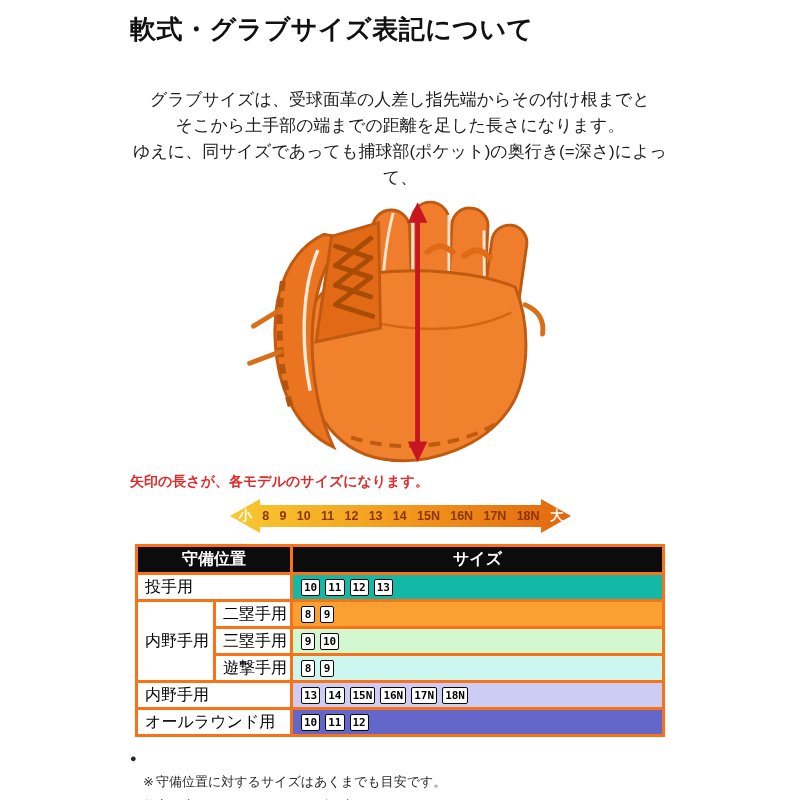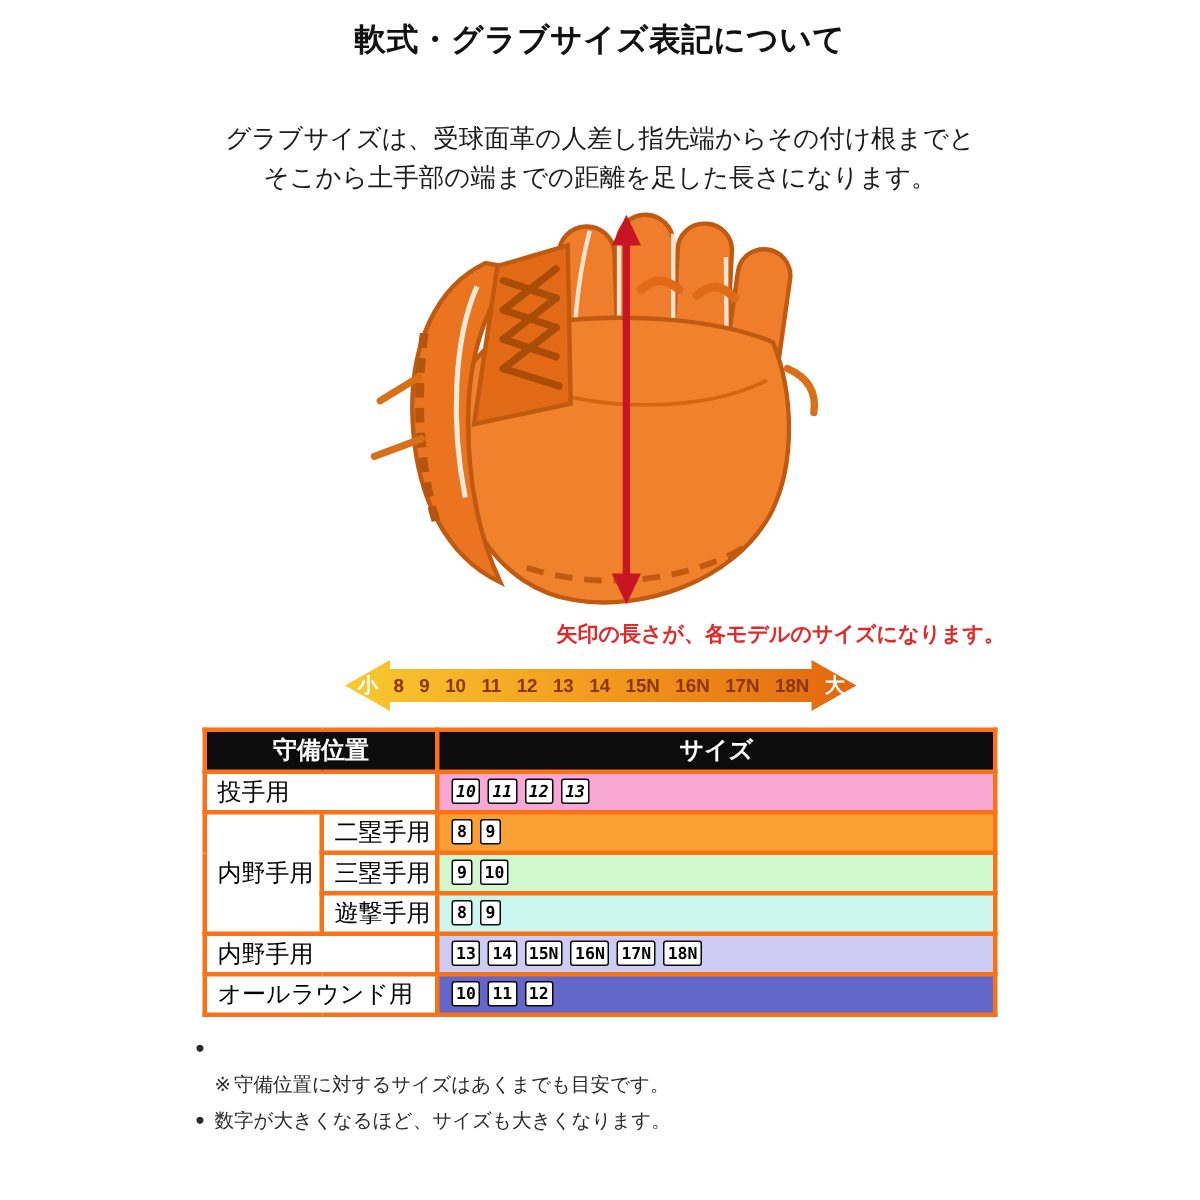--- a/index.html
+++ b/index.html
@@ -4,28 +4,28 @@
 <style>
   * { margin:0; padding:0; box-sizing:border-box; }
   body { background:#fff; }
   .page {
     width:800px; height:800px; background:#ffffff; overflow:hidden;
     font-family:"Liberation Sans","DejaVu Sans",sans-serif; color:#1a1a1a;
   }
   .content { width:540px; margin:0 auto; padding-top:12px; }
 
   .title {
-    font-size:21px; font-weight:bold; text-align:center; color:#111;
+    font-size:26px; font-weight:bold; color:#111;
     letter-spacing:0.5px; margin-bottom:8px;
   }
   .intro { text-align:center; font-size:17px; line-height:26px; color:#1c1c1c; font-weight:500;margin-top:40px; }
 
   .figure { position:relative; height:276px; margin-top:4px; display:flex; justify-content:center; }
 
-  .caption { text-align:right; color:#e02a2a; font-weight:bold; font-size:14px; margin-top:2px; }
+  .caption { text-align:left; color:#e02a2a; font-weight:bold; font-size:14px; margin-top:2px; }
 
   .scale { position:relative; width:345px; height:38px; margin:6px auto 0; }
   .scale svg { position:absolute; left:0; top:0; }
   .scale-labels {
     position:absolute; left:0; top:0; width:345px; height:38px;
     display:flex; align-items:center; justify-content:space-between;
     padding:0 9px 0 11px; font-weight:bold;
   }
   .scale-labels .num { color:#8b3500; font-size:12.5px; }
   .scale-labels .end { color:#ffffff; font-size:13.5px; }
@@ -58,20 +58,21 @@
 <body>
 
 <div class="page">
   <div class="content">
 
     <div class="title">軟式・グラブサイズ表記について</div>
 
     <div class="intro">
       <div>グラブサイズは、受球面革の人差し指先端からその付け根までと</div>
       <div>そこから土手部の端までの距離を足した長さになります。</div>
+      <div>ゆえに、同サイズであっても捕球部(ポケット)の奥行き(=深さ)によって、</div>
     </div>
 
     <div class="figure">
       <svg viewBox="0 0 340 282" width="332" height="276">
 
         <g stroke="#c05a10" stroke-width="3" fill="#ef7d2b">
           <rect x="256" y="30" width="36" height="150" rx="18" transform="rotate(8 274 105)"></rect>
           <rect x="220" y="13" width="37" height="155" rx="18" transform="rotate(3 238 90)"></rect>
           <rect x="182" y="7" width="38" height="160" rx="19"></rect>
           <rect x="144" y="15" width="38" height="160" rx="19" transform="rotate(-2 163 95)"></rect>
@@ -163,21 +164,21 @@
           <col style="width:77px">
           <col>
         </colgroup>
       <tbody>
           <tr>
         <th colspan="2">守備位置</th>
         <th>サイズ</th>
       </tr>
       <tr>
         <td colspan="2" class="lbl">投手用</td>
-        <td class="sz" style="background-color: #f9a8d4; font-style: italic;">
+        <td class="sz" style="background-color: #14b8a6;">
           <span class="chip">10</span><span class="chip">11</span><span class="chip">12</span><span class="chip">13</span>
         </td>
       </tr>
       <tr>
         <td rowspan="3" class="grp">内野手用</td>
         <td class="lbl">二塁手用</td>
         <td class="sz" style="background-color: rgb(250, 160, 51);">
           <span class="chip">8</span><span class="chip">9</span>
         </td>
       </tr>

